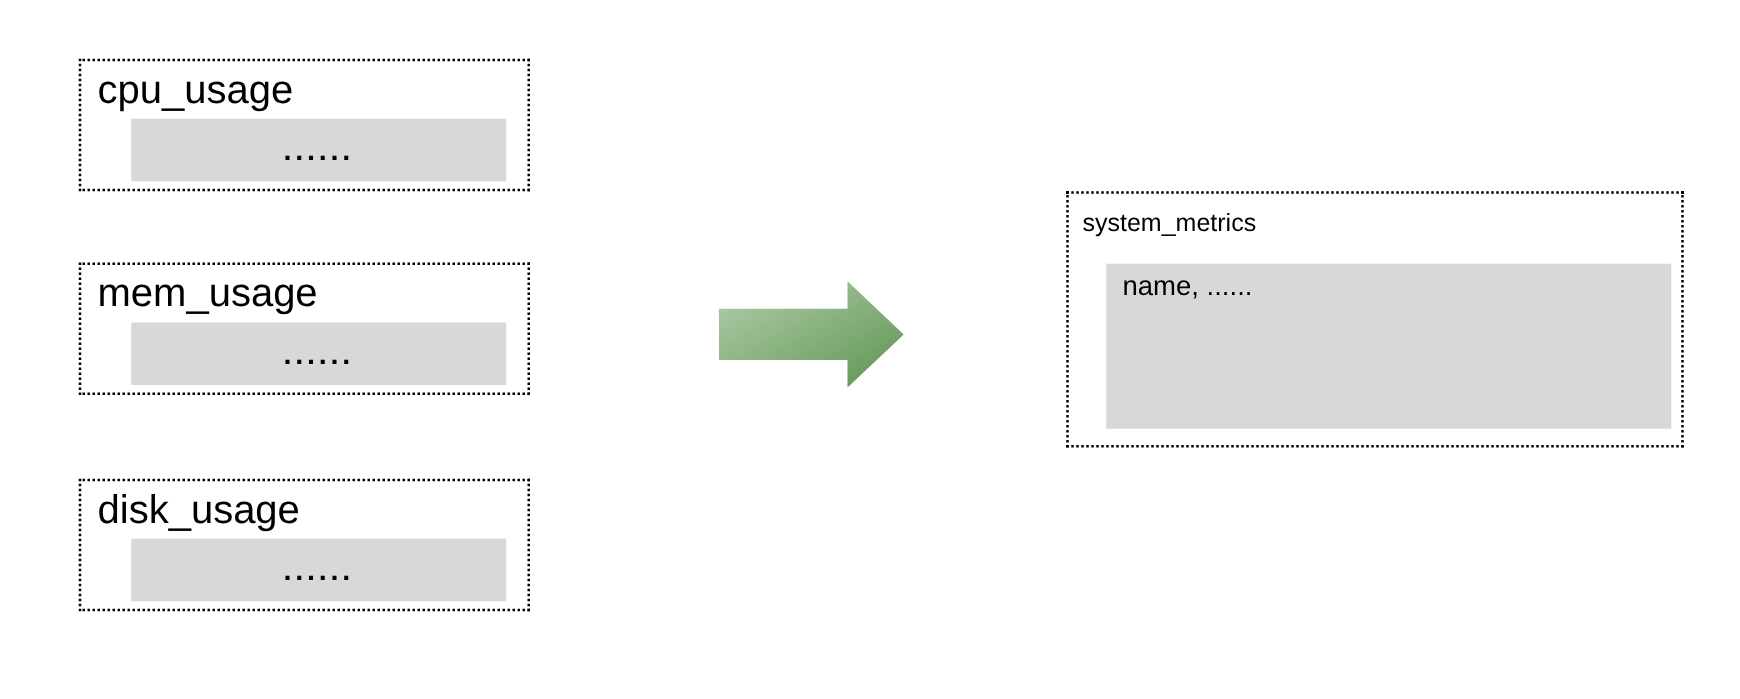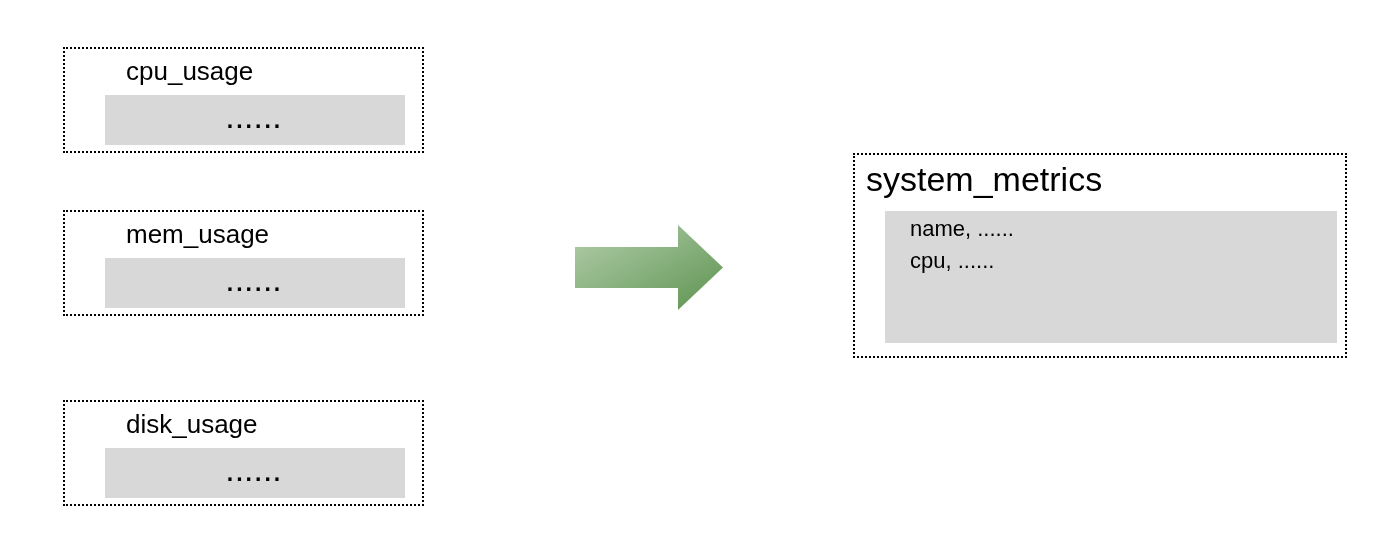--- a/index.html
+++ b/index.html
@@ -23,45 +23,44 @@
     width: 361px;
     height: 106px;
     border: 2px dotted #000000;
     box-sizing: border-box;
     background: #ffffff;
   }
   .src-box .box-title {
     position: absolute;
     left: 13px;
     top: 6px;
-    font-size: 26px;
+    font-size: 32px;
     line-height: 32px;
     white-space: nowrap;
-    margin-left: 48px;
   }
   .src-box .box-bar {
     position: absolute;
     left: 40px;
     bottom: 6px;
     width: 300px;
     height: 50px;
     background: #d8d8d8;
     display: flex;
     align-items: center;
     justify-content: center;
   }
   .dots {
     font-size: 23px;
     font-weight: 700;
     letter-spacing: 3px;
     line-height: 1;
   }
   #src-0 { top: 47px; }
   #src-1 { top: 210px; }
-  #src-2 { top: 400px; text-align: right; }
+  #src-2 { top: 383px; text-align: right; }
 
   
   .arrow-wrap {
     position: absolute;
     left: 575px;
     top: 225px;
     width: 148px;
     height: 85px;
   }
 
@@ -73,38 +72,38 @@
     width: 494px;
     height: 205px;
     border: 2px dotted #000000;
     box-sizing: border-box;
     background: #ffffff;
   }
   .target-box .box-title {
     position: absolute;
     left: 11px;
     top: 8px;
-    font-size: 34px;
+    font-size: 20px;
     line-height: 32px;
     white-space: nowrap;
   }
   .target-box .target-panel {
     position: absolute;
     left: 30px;
     top: 56px;
     width: 452px;
     height: 132px;
     background: #d8d8d8;
     padding-top: 2px;
     box-sizing: border-box;
   }
   .target-panel .row {
     font-size: 22px;
     line-height: 32px;
-    padding-left: 25px;
+    padding-left: 13px;
     white-space: nowrap;
   }
 </style>
 </head>
 <body>
 
 <div class="canvas">
 
   <div class="src-box" id="src-0">
     <div class="box-title">cpu_usage</div>
@@ -136,17 +135,16 @@
         </linearGradient>
       </defs>
       <polygon points="0,22 103,22 103,0 148,42.5 103,85 103,63 0,63" fill="url(#arrowGrad)"></polygon>
     </svg>
   </div>
 
   <div class="target-box">
     <div class="box-title">system_metrics</div>
     <div class="target-panel">
       <div class="row">name, ......</div>
-      <div class="row">cpu, ......</div>
     </div>
   </div>
 
 </div>
 
 </body></html>

